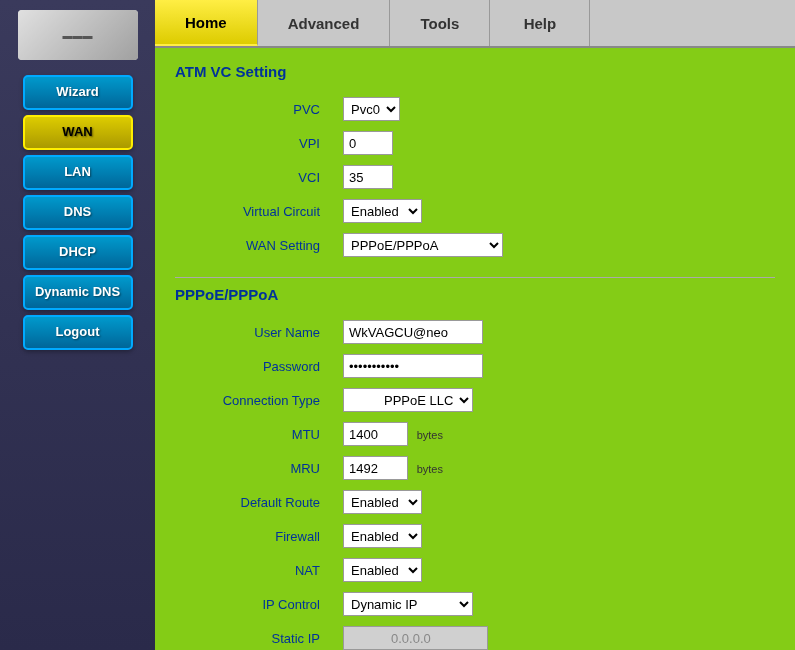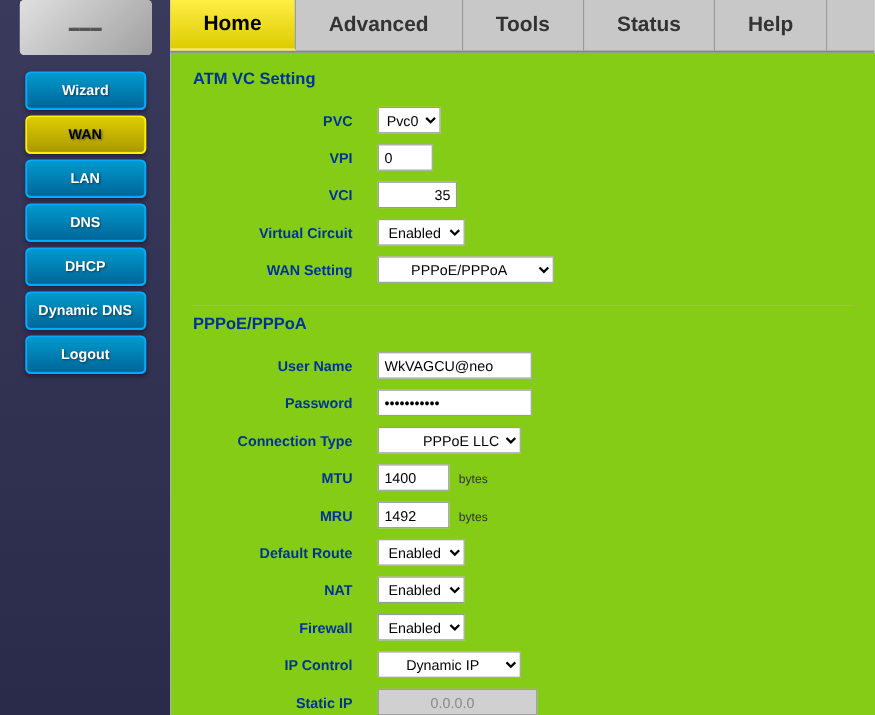--- a/index.html
+++ b/index.html
@@ -15,20 +15,21 @@
 
     
     .sidebar {
       width: 155px;
       min-height: 650px;
       background: #4a5568;
       background: linear-gradient(to bottom, #3a3a5c 0%, #2a2a4a 100%);
       display: flex;
       flex-direction: column;
       align-items: center;
+      padding-top: 10px;
       gap: 5px;
     }
     .router-img {
       width: 120px;
       height: 50px;
       background: #d0d0d0;
       border-radius: 4px;
       margin-bottom: 10px;
       display: flex;
       align-items: center;
@@ -85,21 +86,21 @@
       background: #c8c8c8;
       border-bottom: 2px solid #888;
       height: 48px;
     }
     .nav-tab {
       padding: 0 30px;
       height: 100%;
       display: flex;
       align-items: center;
       justify-content: center;
-      font-size: 19px;
+      font-size: 15px;
       font-weight: bold;
       cursor: pointer;
       border-right: 1px solid #999;
       color: #333;
       min-width: 100px;
     }
     .nav-tab.active {
       background: linear-gradient(to bottom, #ffee44, #ddcc00);
       color: #000;
       border-bottom: 2px solid #ffee44;
@@ -124,21 +125,21 @@
       width: 100%;
       border-collapse: collapse;
       margin-bottom: 15px;
     }
     .form-table td {
       padding: 5px 8px;
       vertical-align: middle;
     }
     .form-table td:first-child {
       color: #003399;
-      font-weight: bold;
+      font-weight: normal;
       width: 160px;
       text-align: right;
       padding-right: 15px;
     }
 
     input[type="text"], input[type="password"] {
       height: 24px;
       padding: 2px 5px;
       border: 1px solid #999;
       font-size: 13px;
@@ -149,21 +150,20 @@
       color: #888;
       padding-left: 47px;
     }
 
     select {
       height: 24px;
       padding: 1px 3px;
       border: 1px solid #999;
       font-size: 13px;
       background: white;
-      text-align: center;
     }
 
     .bytes-label {
       color: #333;
       margin-left: 5px;
       font-size: 11px;
     }
 
     .separator {
       border: none;
@@ -184,21 +184,20 @@
   <div class="sidebar-btn">Dynamic DNS</div>
   <div class="sidebar-btn">Logout</div>
 </div>
 
 <div class="main">
 
   <div class="topnav">
     <div class="nav-tab active">Home</div>
     <div class="nav-tab">Advanced</div>
     <div class="nav-tab">Tools</div>
-    <div class="nav-tab">Status</div>
     <div class="nav-tab">Help</div>
   </div>
 
   <div class="content">
 
     <div class="section-title">ATM VC Setting</div>
 
     <table class="form-table">
       <tbody>
           <tr>
@@ -214,21 +213,21 @@
       </tr>
       <tr>
         <td>VPI</td>
         <td>
           <input type="text" style="width: 50px;" value="0">
         </td>
       </tr>
       <tr>
         <td>VCI</td>
         <td>
-          <input type="text" style="width: 72px; text-align: right;" value="35">
+          <input type="text" style="width: 50px;" value="35">
         </td>
       </tr>
       <tr>
         <td>Virtual Circuit</td>
         <td>
           <select>
             <option>Enabled</option>
             <option>Disabled</option>
           </select>
         </td>
@@ -291,30 +290,30 @@
       <tr>
         <td>Default Route</td>
         <td>
           <select>
             <option>Enabled</option>
             <option>Disabled</option>
           </select>
         </td>
       </tr>
       <tr>
-        <td>NAT</td>
+        <td>Firewall</td>
         <td>
           <select>
             <option>Enabled</option>
             <option>Disabled</option>
           </select>
         </td>
       </tr>
       <tr>
-        <td>Firewall</td>
+        <td>NAT</td>
         <td>
           <select>
             <option>Enabled</option>
             <option>Disabled</option>
           </select>
         </td>
       </tr>
       <tr>
         <td>IP Control</td>
         <td>

